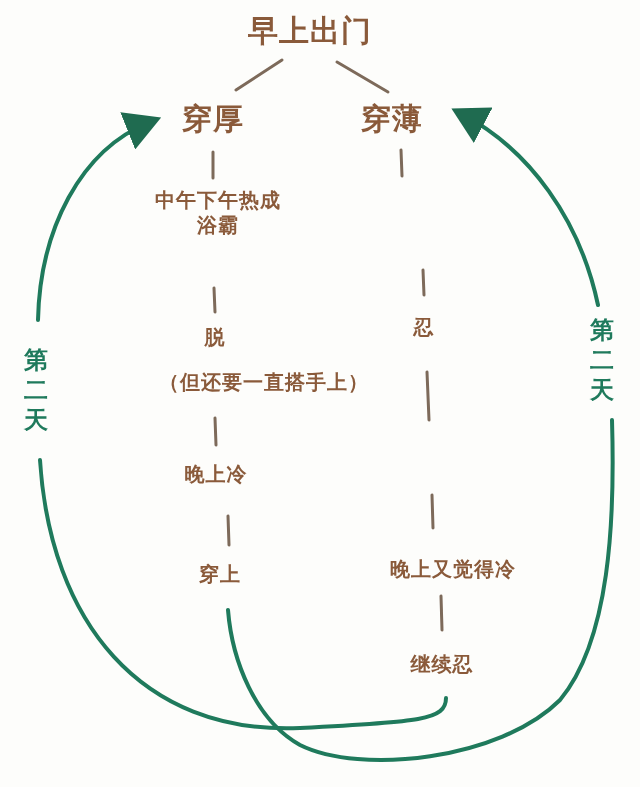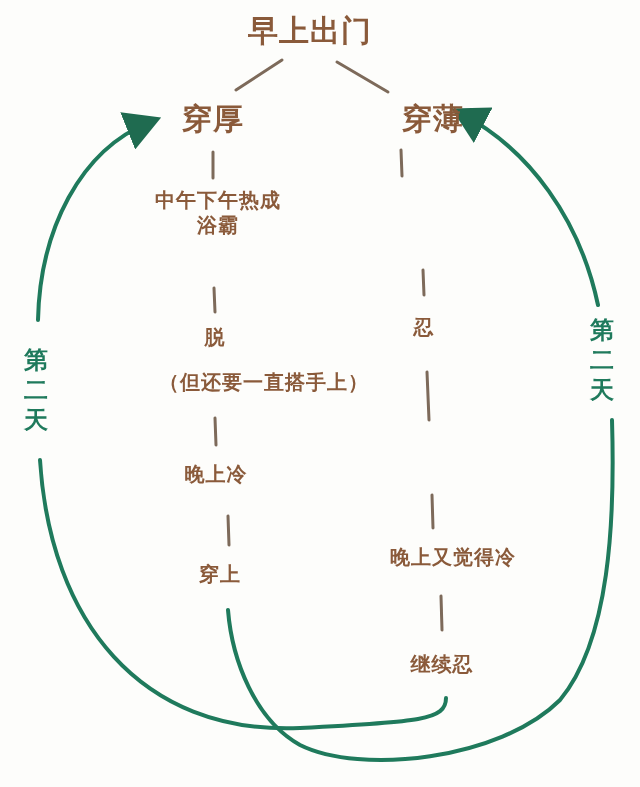--- a/index.html
+++ b/index.html
@@ -92,29 +92,29 @@
   <div class="node sm" style="left:225px; top:370px;">
     <span class="line">（但还要一直搭手上）</span>
   </div>
   <div class="node md" style="left:216px; top:462px;">
     <span class="line">晚上冷</span>
   </div>
   <div class="node md" style="left:220px; top:562px;">
     <span class="line">穿上</span>
   </div>
 
-  <div class="node lg" style="left:392px; top:100px;margin-left:41px;">
+  <div class="node lg" style="left:392px; top:100px;">
     <span class="line">穿薄</span>
   </div>
   <div class="node md" style="left:420px; top:188px;">
   </div>
   <div class="node md" style="left:424px; top:315px;">
     <span class="line">忍</span>
   </div>
-  <div class="node md" style="left:448px; top:545px;padding-left:10px;">
+  <div class="node md" style="left:448px; top:557px;padding-left:10px;">
     <span class="line">晚上又觉得冷</span>
   </div>
   <div class="node md" style="left:442px; top:652px;text-align:right;">
     <span class="line">继续忍</span>
   </div>
 
   <div class="vlabel" style="left:36px; top:345px;">
     <span>第</span>
     <span>二</span>
     <span>天</span>

